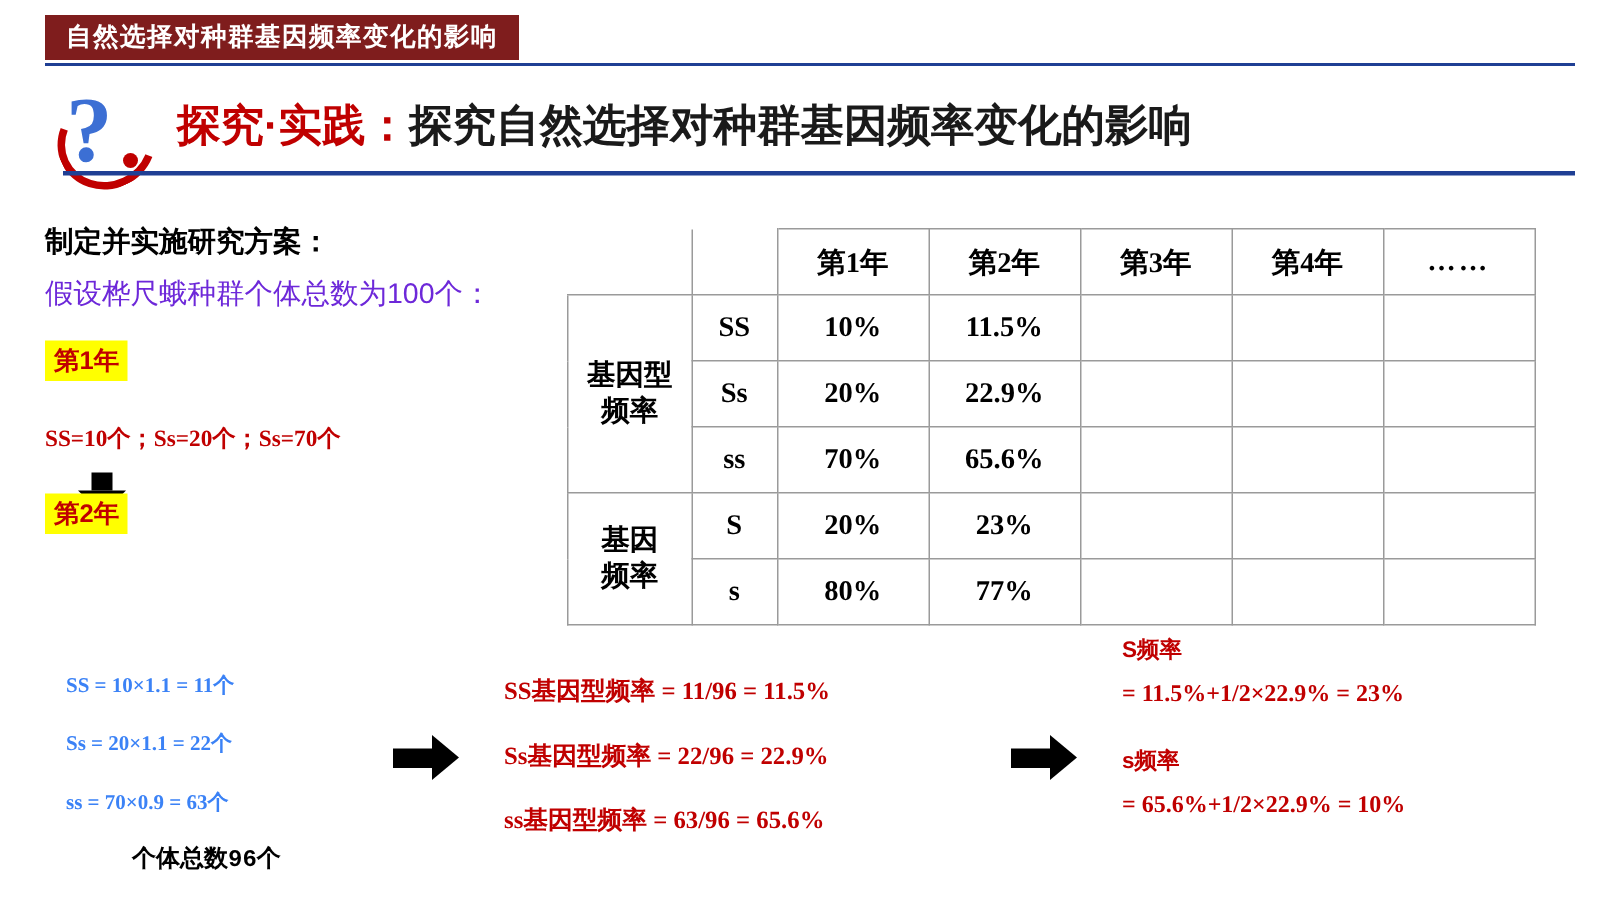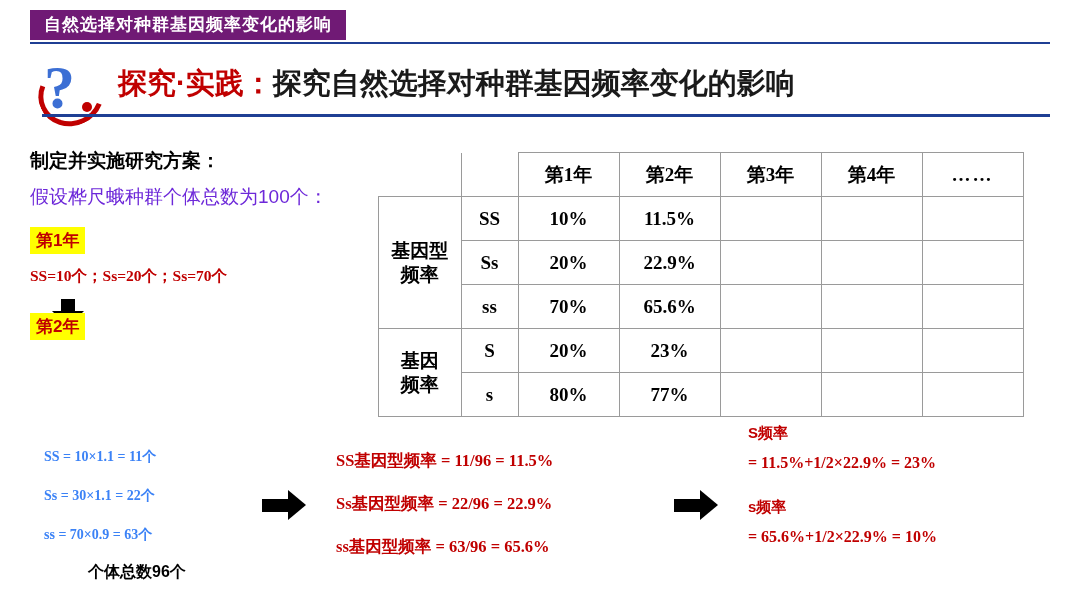--- a/index.html
+++ b/index.html
@@ -14,21 +14,21 @@
     position: relative;
     overflow: hidden;
   }
 
   
   .header-bar {
     position: absolute;
     left: 30px;
     top: 10px;
     height: 30px;
-    background: #701a75;
+    background: #7f1d1d;
     color: #ffffff;
     font-family: "Liberation Sans", sans-serif;
     font-weight: bold;
     font-size: 17px;
     line-height: 30px;
     padding: 0 14px;
     letter-spacing: 1px;
     white-space: nowrap;
   }
   .header-underline {
@@ -138,21 +138,21 @@
     font-family: "Liberation Sans", sans-serif;
     font-weight: bold;
     font-size: 17px;
     padding: 2px 6px;
   }
   .red-line {
     color: #c00000;
     font-family: "Liberation Serif", serif;
     font-weight: bold;
     font-size: 15.5px;
-    margin-top: 12px;
+    margin-top: 28px;
     white-space: nowrap;
   }
   .arrow-down {
     margin-top: 12px;
     margin-left: 22px;
     width: 0;
     height: 0;
   }
   .arrow-down .shaft {
     width: 14px;
@@ -180,21 +180,21 @@
     font-family: "Liberation Serif", serif;
     font-weight: bold;
     font-size: 14px;
     margin-bottom: 21px;
     white-space: nowrap;
   }
   .calc-total {
     position: absolute;
     left: 88px;
     top: 562px;
-    font-family: Liberation Sans, sans-serif;
+    font-family: Liberation Mono, monospace;
     font-weight: bold;
     font-size: 16px;
     color: #000000;
     white-space: nowrap;
   }
 
   .arrow-right {
     position: absolute;
     display: flex;
     align-items: center;
@@ -311,21 +311,21 @@
   <div class="red-line">SS=10个；Ss=20个；Ss=70个</div>
   <div class="arrow-down">
     <div class="shaft"></div>
     <div class="head"></div>
   </div>
   <div style="margin-top:14px;"><span class="year-tag" style="margin-top:0;">第2年</span></div>
 </div>
 
 <div class="calc-col1">
   <div class="cline">SS = 10×1.1 = 11个</div>
-  <div class="cline">Ss = 30×1.1 = 22个</div>
+  <div class="cline">Ss = 20×1.1 = 22个</div>
   <div class="cline">ss = 70×0.9 = 63个</div>
 </div>
 <div class="calc-total">个体总数96个</div>
 
 <div class="arrow-right" id="arrow-mid">
   <div class="shaft"></div>
     <div class="head"></div>
 </div>
 
 <div class="calc-col2">

